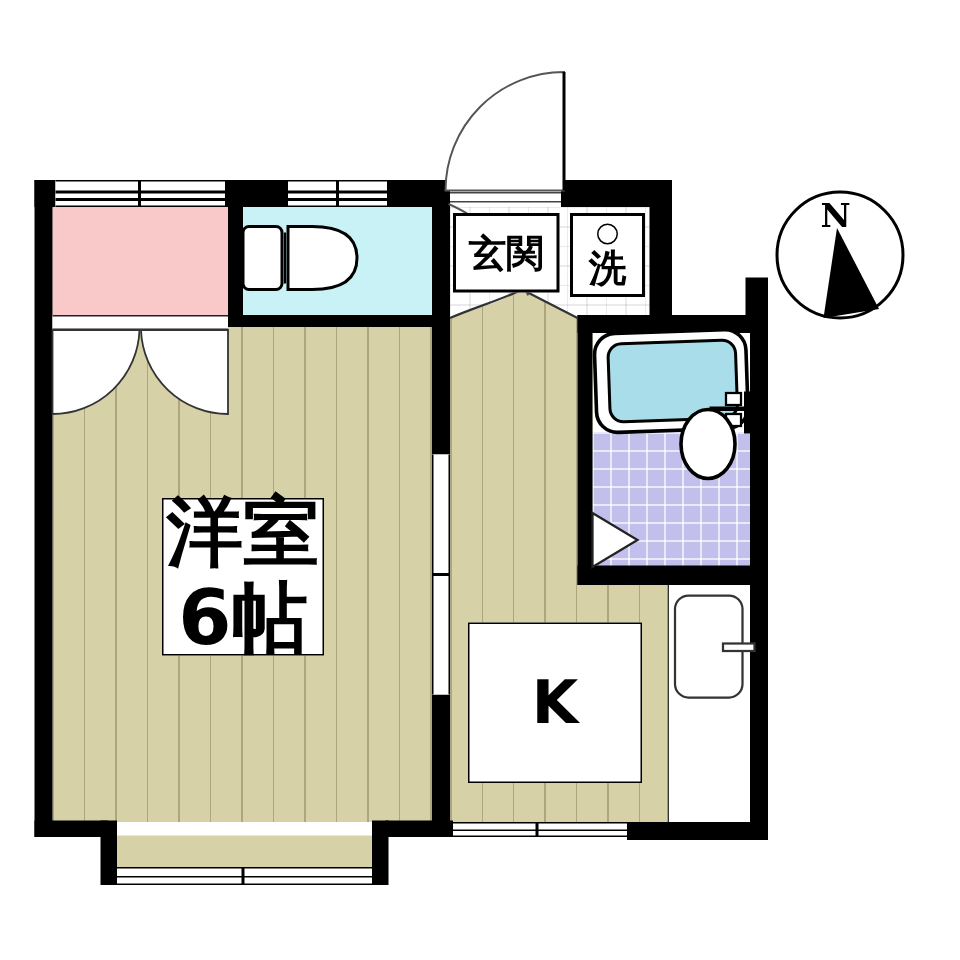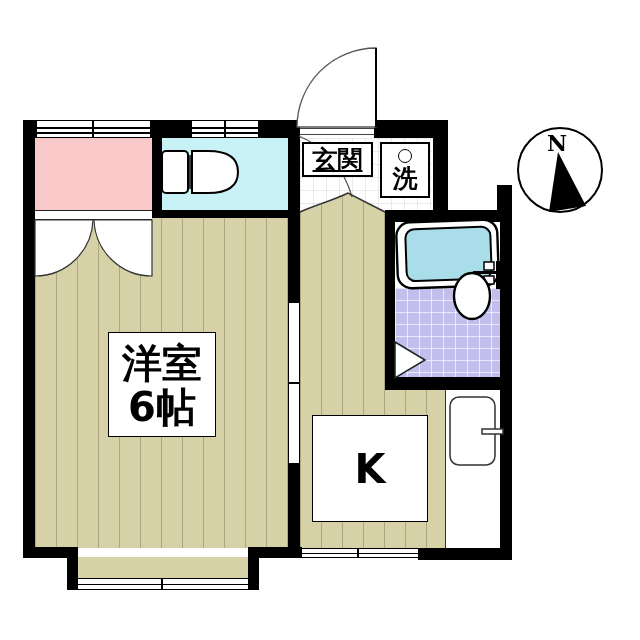--- a/index.html
+++ b/index.html
@@ -128,28 +128,28 @@
     <rect x="450" y="397" width="45" height="68" rx="9" fill="#fff" stroke="#333" stroke-width="1.5"></rect>
     <rect x="482" y="429" width="21" height="5" fill="#fff" stroke="#333" stroke-width="1.5"></rect>
 
     <g>
       <circle cx="560" cy="170" r="42" fill="#fff" stroke="#000" stroke-width="2"></circle>
       <polygon points="558,152 549,212 586,206" fill="#000"></polygon>
       <text x="557" y="151" text-anchor="middle" font-family="'DejaVu Serif','Liberation Serif',serif" font-size="22" font-weight="bold" fill="#000">N</text>
     </g>
   </svg>
 
-  <div class="label-box" style="left:302px;top:142px;width:71px;height:35px;font-size:25px;text-decoration:underline;">
+  <div class="label-box" style="left:302px;top:142px;width:71px;height:53px;font-size:25px;">
     <span>玄関</span>
   </div>
   <div class="label-box" style="left:380px;top:142px;width:50px;height:56px;font-size:25px;padding-top:2px;">
     <div class="washer-circle"></div>
     <span>洗</span>
   </div>
-  <div class="label-box" style="left:108px;top:332px;width:108px;height:105px;font-size:40px;border-width:1.5px;">
+  <div class="label-box" style="left:108px;top:332px;width:108px;height:105px;font-size:51px;border-width:1.5px;">
     <span>洋室</span>
     <span>6帖</span>
   </div>
   <div class="label-box" style="left:312px;top:415px;width:116px;height:107px;font-size:40px;border-width:1.5px;">
     <span>K</span>
   </div>
 
 </div>
 
 </body></html>

